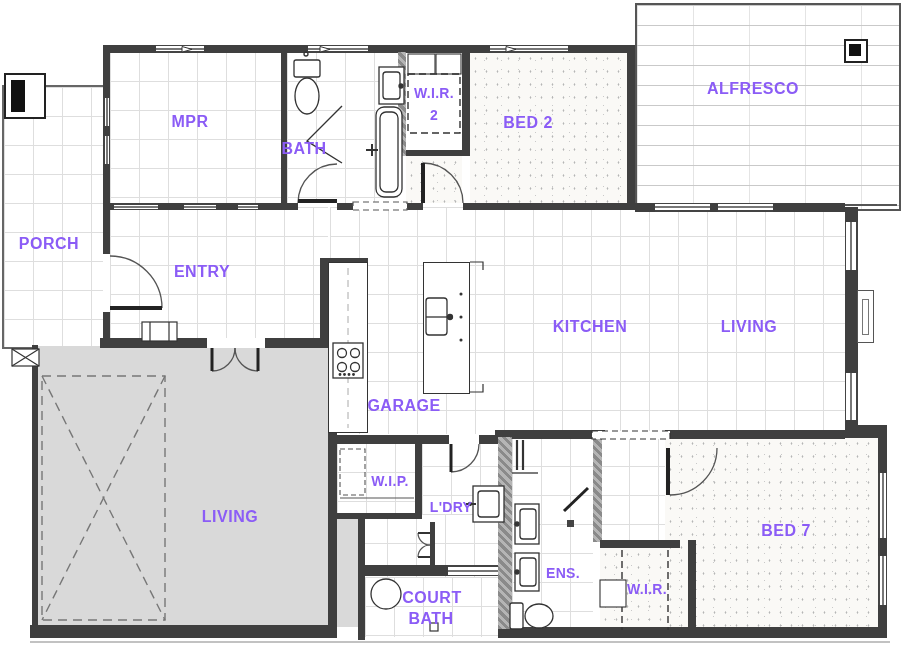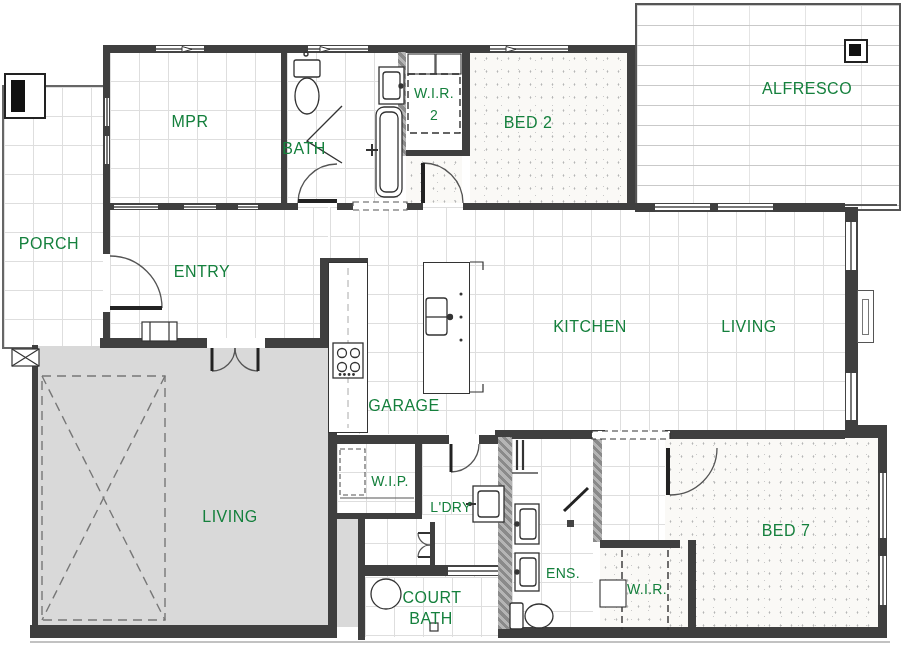--- a/index.html
+++ b/index.html
@@ -19,22 +19,22 @@
                      linear-gradient(90deg,#e4e4e4 1px,transparent 1px);
     background-size:56px 20px,56px 20px;}
   .gray{background-color:#d9d9d9;}
   .wall{position:absolute;background:#3f3f3f;}
   .hatch{position:absolute;background:repeating-linear-gradient(45deg,#8a8a8a 0 3px,#b5b5b5 3px 6px);}
   .winH{position:absolute;background:
     linear-gradient(to bottom,#444 0 1.5px,#fff 1.5px calc(50% - 1px),#777 calc(50% - 1px) calc(50% + 1px),#fff calc(50% + 1px) calc(100% - 1.5px),#444 calc(100% - 1.5px) 100%);}
   .winV{position:absolute;background:
     linear-gradient(to right,#444 0 1.5px,#fff 1.5px calc(50% - 1px),#777 calc(50% - 1px) calc(50% + 1px),#fff calc(50% + 1px) calc(100% - 1.5px),#444 calc(100% - 1.5px) 100%);}
   .gap{position:absolute;background:#fff;}
-  .lbl{position:absolute;transform:translate(-50%,-50%);font-weight:normal;font-size:16px;
-       color:#15803d;letter-spacing:.5px;white-space:nowrap;z-index:40;}
+  .lbl{position:absolute;transform:translate(-50%,-50%);font-weight:bold;font-size:16px;
+       color:#8b5cf6;letter-spacing:.5px;white-space:nowrap;z-index:40;}
   .lbl.sm{font-size:14px;letter-spacing:.3px;}
   .outline{position:absolute;border:1.5px solid #333;background:#fff;}
   #fixsvg{position:absolute;left:0;top:0;z-index:30;}
   .z2{z-index:20;}
 </style>
 </head>
 <body>
 
 <div id="plan">
 
@@ -288,21 +288,21 @@
       <path d="M506,46.5 l10,2.8 l-10,2.8 z"></path>
     </g>
   </svg>
 
   <div class="lbl" style="left:49px;top:244px">PORCH</div>
   <div class="lbl" style="left:190px;top:122px">MPR</div>
   <div class="lbl" style="left:304px;top:149px">BATH</div>
   <div class="lbl sm" style="left:434px;top:93px">W.I.R.</div>
   <div class="lbl sm" style="left:434px;top:115px">2</div>
   <div class="lbl" style="left:528px;top:123px">BED 2</div>
-  <div class="lbl" style="left:807px;top:89px">ALFRESCO</div>
+  <div class="lbl" style="left:753px;top:89px">ALFRESCO</div>
   <div class="lbl" style="left:202px;top:272px">ENTRY</div>
   <div class="lbl" style="left:590px;top:327px">KITCHEN</div>
   <div class="lbl" style="left:749px;top:327px">LIVING</div>
   <div class="lbl" style="left:404px;top:406px">GARAGE</div>
   <div class="lbl" style="left:230px;top:517px">LIVING</div>
   <div class="lbl sm" style="left:390px;top:481px">W.I.P.</div>
   <div class="lbl sm" style="left:451px;top:507px">L'DRY</div>
   <div class="lbl sm" style="left:563px;top:573px">ENS.</div>
   <div class="lbl sm" style="left:647px;top:589px">W.I.R.</div>
   <div class="lbl" style="left:786px;top:531px">BED 7</div>

